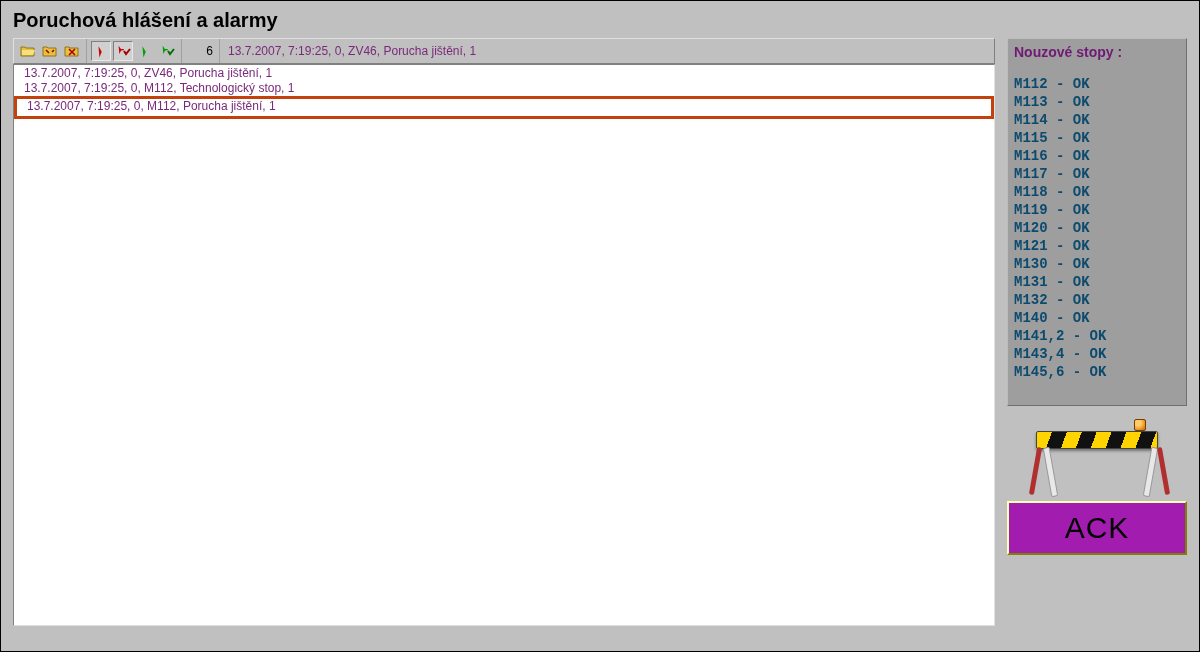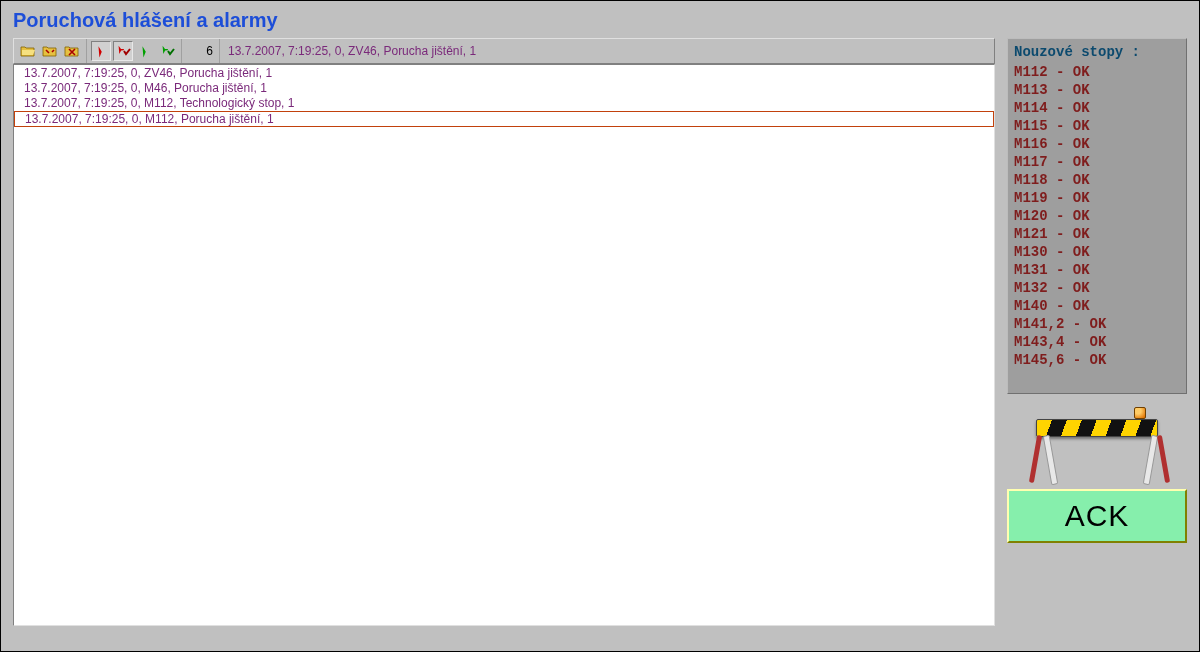--- a/index.html
+++ b/index.html
@@ -8,21 +8,21 @@
     background: #c0c0c0;
     width: 1200px;
     height: 652px;
     overflow: hidden;
     border: 1px solid #000;
   }
   .title {
     font-family: "Comic Sans MS", cursive, sans-serif;
     font-weight: bold;
     font-size: 20px;
-    color: #1d4ed8;
+    color: #000000;
     padding: 8px 12px 6px 12px;
   }
   .main {
     display: flex;
     gap: 12px;
     padding: 0 12px 10px 12px;
   }
   .left {
     flex: 1;
     display: flex;
@@ -99,49 +99,49 @@
     color: #7a297a;
     padding-top: 1px;
   }
   .alarm-row {
     padding: 0px 10px;
     height: 15px;
     line-height: 15px;
     white-space: nowrap;
   }
   .alarm-row.selected {
-    border: 1px solid #c2410c;
-    height: 16px;
+    border: 3px solid #c2410c;
+    height: 23px;
   }
   .right {
     width: 180px;
     display: flex;
     flex-direction: column;
   }
   .stops-panel {
     background: #9e9e9e;
     border-top: 1px solid #bcbcbc;
     border-left: 1px solid #bcbcbc;
     border-right: 1px solid #707070;
     border-bottom: 1px solid #707070;
     padding: 4px 6px 10px 6px;
     font-family: "Courier New", monospace;
     font-weight: bold;
     font-size: 14px;
     line-height: 18px;
   }
   .stops-title {
-    color: #0c4a6e;
-    font-family: Liberation Mono, monospace;
+    color: #701a75;
+    font-family: Liberation Sans, sans-serif;
     font-weight: bold;
     font-size: 14px;
-    margin-bottom: 2px;
+    margin-bottom: 14px;
   }
   .stop-item {
-    color: #7f1d1d;
+    color: #0c4a6e;
   }
   .stop-gap { height: 14px; }
   .barrier-wrap {
     height: 95px;
     display: flex;
     align-items: flex-end;
     justify-content: center;
     padding-bottom: 4px;
   }
   .barrier {
@@ -183,21 +183,21 @@
   .light {
     position: absolute;
     top: -6px; right: 16px;
     width: 12px; height: 12px;
     background: radial-gradient(circle at 30% 30%, #ffcc66 0 30%, #e07000 90%);
     border: 1px solid #704000;
     border-radius: 2px;
   }
   .ack-btn {
     height: 54px;
-    background: #86efac;
+    background: #a21caf;
     border-top: 2px solid #ffffb0;
     border-left: 2px solid #ffffb0;
     border-right: 2px solid #808000;
     border-bottom: 2px solid #808000;
     display: flex;
     align-items: center;
     justify-content: center;
     font-family: Arial, sans-serif;
     font-size: 30px;
     color: #000;
@@ -258,21 +258,20 @@
               <path stroke="#007000" stroke-width="2" fill="none" d="M9 8l2 3 4-5"></path>
             </svg>
         </div>
       </div>
       <div class="tb-count">6</div>
       <div class="tb-status">13.7.2007, 7:19:25, 0, ZV46, Porucha jištění, 1</div>
     </div>
 
     <div class="alarm-list" id="alarm-list">
         <div class="alarm-row">13.7.2007, 7:19:25, 0, ZV46, Porucha jištění, 1</div>
-        <div class="alarm-row">13.7.2007, 7:19:25, 0, M46, Porucha jištění, 1</div>
         <div class="alarm-row">13.7.2007, 7:19:25, 0, M112, Technologický stop, 1</div>
         <div class="alarm-row selected">13.7.2007, 7:19:25, 0, M112, Porucha jištění, 1</div>
       </div>
   </div>
 
   <div class="right">
     <div class="stops-panel">
       <div class="stops-title">Nouzové stopy :</div>
       <div id="stops-g1">
           <div class="stop-item">M112 - OK</div>

